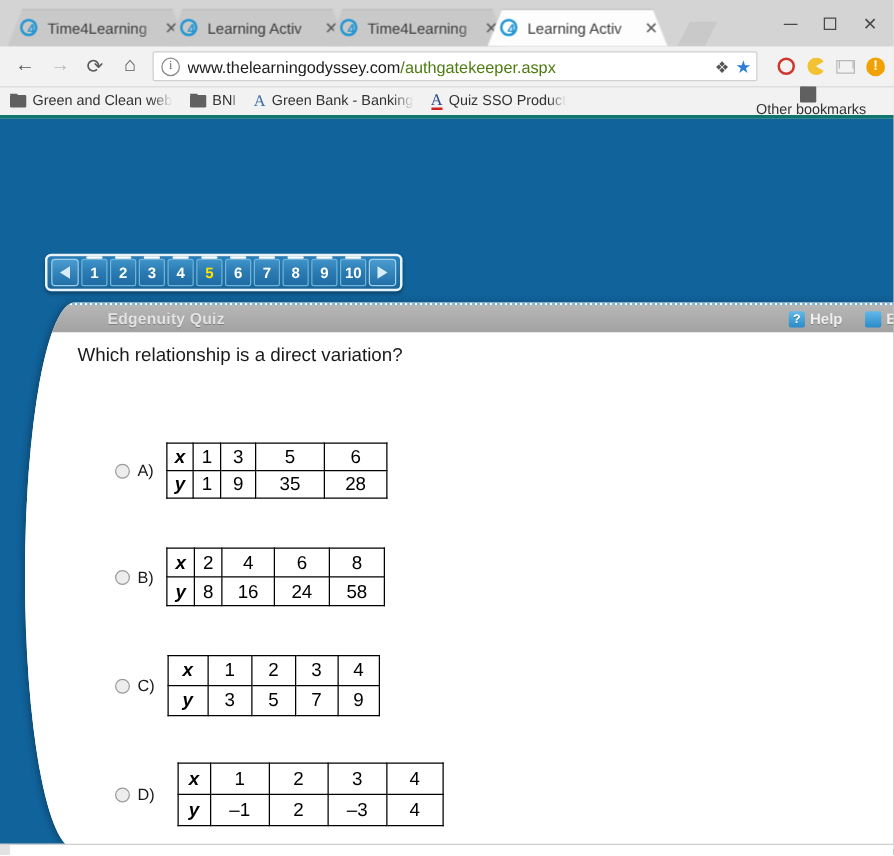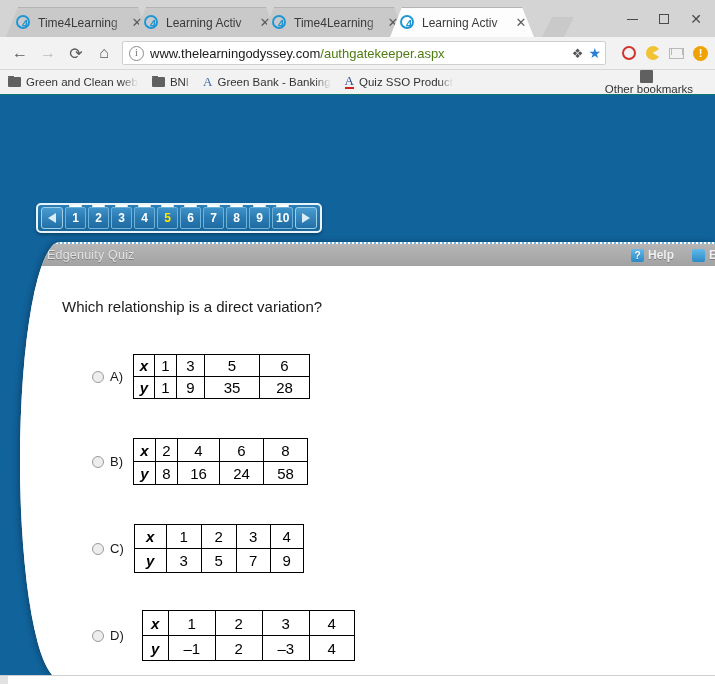--- a/index.html
+++ b/index.html
@@ -186,21 +186,21 @@
                font-size: 11px; font-weight: bold; line-height: 15px; text-align: center; }
 
   
   .bookmarks {
     height: 25px;
     background: #f2f2f2;
     display: flex;
     align-items: center;
     padding: 0 8px;
     box-sizing: border-box;
-    border-bottom: 1px solid #0f766e;
+    border-bottom: 3px solid #0f766e;
     position: relative;
   }
   .bm {
     display: flex;
     align-items: center;
     font-size: 11.5px;
     color: #333;
     margin-right: 14px;
     white-space: nowrap;
     max-width: 132px;
@@ -349,23 +349,23 @@
   }
   .panel-header {
     position: absolute;
     left: 0; right: 0; top: 2px;
     height: 22px;
     background: linear-gradient(#b6b6b6, #a2a2a2);
     display: flex;
     align-items: center;
   }
   .quiz-title {
-    margin-left: 27px;
+    margin-left: 66px;
     font-size: 12.5px;
-    font-weight: normal;
+    font-weight: bold;
     color: #e3e3e3;
     text-shadow: 0 1px 0 rgba(0,0,0,0.25);
     letter-spacing: 0.2px;
     text-align: right;
   }
   .panel-header-spacer { flex: 1 1 auto; }
   .hdr-link {
     display: flex;
     align-items: center;
     font-size: 12px;
@@ -637,21 +637,21 @@
         <span>Help</span>
       </span>
       <span class="hdr-link exit">
         <span class="exit-ico"></span>
         <span>Exit</span>
       </span>
     </div>
 
     <div class="panel-body">
 
-      <div class="question-text" style="left:42px; top:32px;">Which relationship is a direct variation?</div>
+      <div class="question-text" style="left:42px; top:10px;">Which relationship is a direct variation?</div>
 
       <div class="options">
 
         <div class="option" style="left:72px; top:88px;">
           <span class="radio"></span>
           <span class="opt-letter">A)</span>
           <table class="xytable tbl-a">
             <tbody>
                 <tr>
               <td class="var">x</td>

